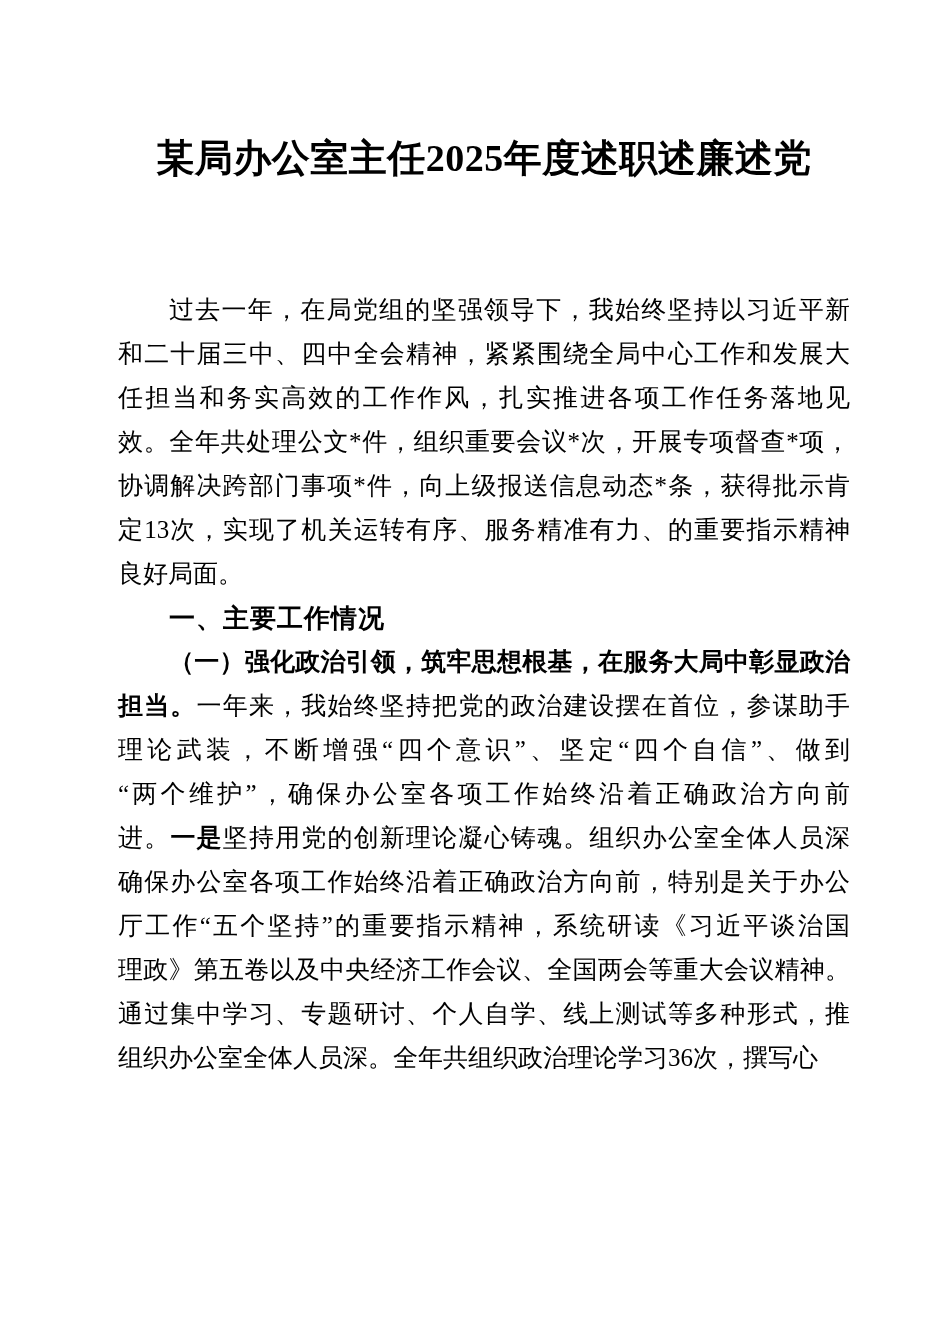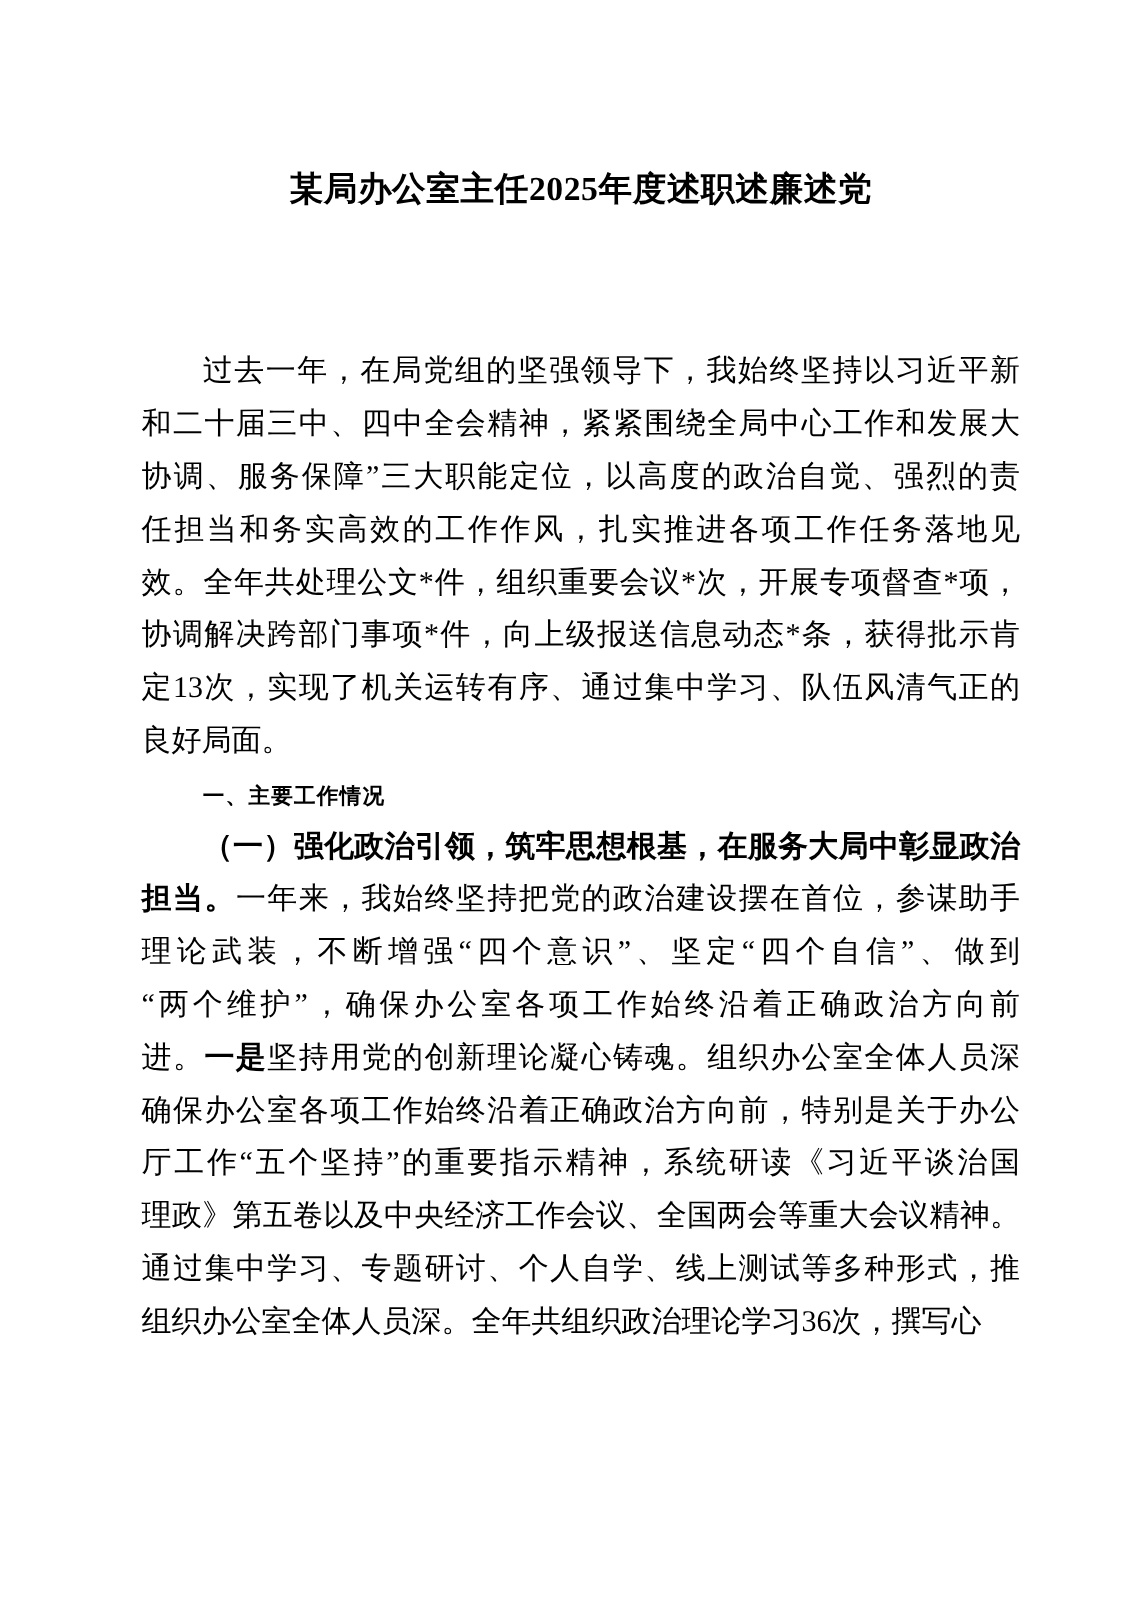--- a/index.html
+++ b/index.html
@@ -16,21 +16,21 @@
     overflow: hidden;
   }
   .doc-title {
     position: absolute;
     left: 118px;
     top: 131px;
     width: 732px;
     text-align: center;
     font-family: "Liberation Serif", "DejaVu Serif", serif;
     font-weight: 700;
-    font-size: 28px;
+    font-size: 38px;
     line-height: 55px;
     letter-spacing: 0.5px;
   }
   .doc-body {
     position: absolute;
     left: 118px;
     top: 288px;
     width: 732px;
     font-family: "Liberation Serif", "DejaVu Serif", serif;
     font-size: 25px;
@@ -48,40 +48,39 @@
   }
   .line.indent {
     padding-left: 51px;
   }
   .run { font-weight: 400; }
   .run.bold { font-weight: 700; }
   .run.kai { font-weight: 700; }
   .run.hei {
     font-family: "DejaVu Sans", "Liberation Sans", sans-serif;
     font-weight: 700;
-    font-size: 18px;
+    font-size: 26px;
     letter-spacing: 1px;
     margin-top: 30px;
   }
 </style>
 </head>
 <body>
 
 <div class="page">
   <div class="doc-title">
     <div class="title-line">某局办公室主任2025年度述职述廉述党</div>
   </div>
   <div class="doc-body" id="doc-body">
       <div class="line justify indent"><span class="run">过去一年，在局党组的坚强领导下，我始终坚持以习近平新</span></div>
       <div class="line justify"><span class="run">和二十届三中、四中全会精神，紧紧围绕全局中心工作和发展大</span></div>
-      <div class="line justify"><span class="run">协调、服务保障”三大职能定位，以高度的政治自觉、强烈的责</span></div>
       <div class="line justify"><span class="run">任担当和务实高效的工作作风，扎实推进各项工作任务落地见</span></div>
       <div class="line justify"><span class="run">效。全年共处理公文*件，组织重要会议*次，开展专项督查*项，</span></div>
       <div class="line justify"><span class="run">协调解决跨部门事项*件，向上级报送信息动态*条，获得批示肯</span></div>
-      <div class="line justify"><span class="run">定13次，实现了机关运转有序、通过集中学习、队伍风清气正的</span></div>
+      <div class="line justify"><span class="run">定13次，实现了机关运转有序、服务精准有力、的重要指示精神</span></div>
       <div class="line"><span class="run">良好局面。</span></div>
       <div class="line indent"><span class="run hei">一、主要工作情况</span></div>
       <div class="line justify indent"><span class="run kai">（一）强化政治引领，筑牢思想根基，在服务大局中彰显政治</span></div>
       <div class="line justify"><span class="run kai">担当。</span><span class="run">一年来，我始终坚持把党的政治建设摆在首位，参谋助手</span></div>
       <div class="line justify"><span class="run">理论武装，不断增强“四个意识”、坚定“四个自信”、做到</span></div>
       <div class="line justify"><span class="run">“两个维护”，确保办公室各项工作始终沿着正确政治方向前</span></div>
       <div class="line justify"><span class="run">进。</span><span class="run bold">一是</span><span class="run">坚持用党的创新理论凝心铸魂。组织办公室全体人员深</span></div>
       <div class="line justify"><span class="run">确保办公室各项工作始终沿着正确政治方向前，特别是关于办公</span></div>
       <div class="line justify"><span class="run">厅工作“五个坚持”的重要指示精神，系统研读《习近平谈治国</span></div>
       <div class="line justify"><span class="run">理政》第五卷以及中央经济工作会议、全国两会等重大会议精神。</span></div>

